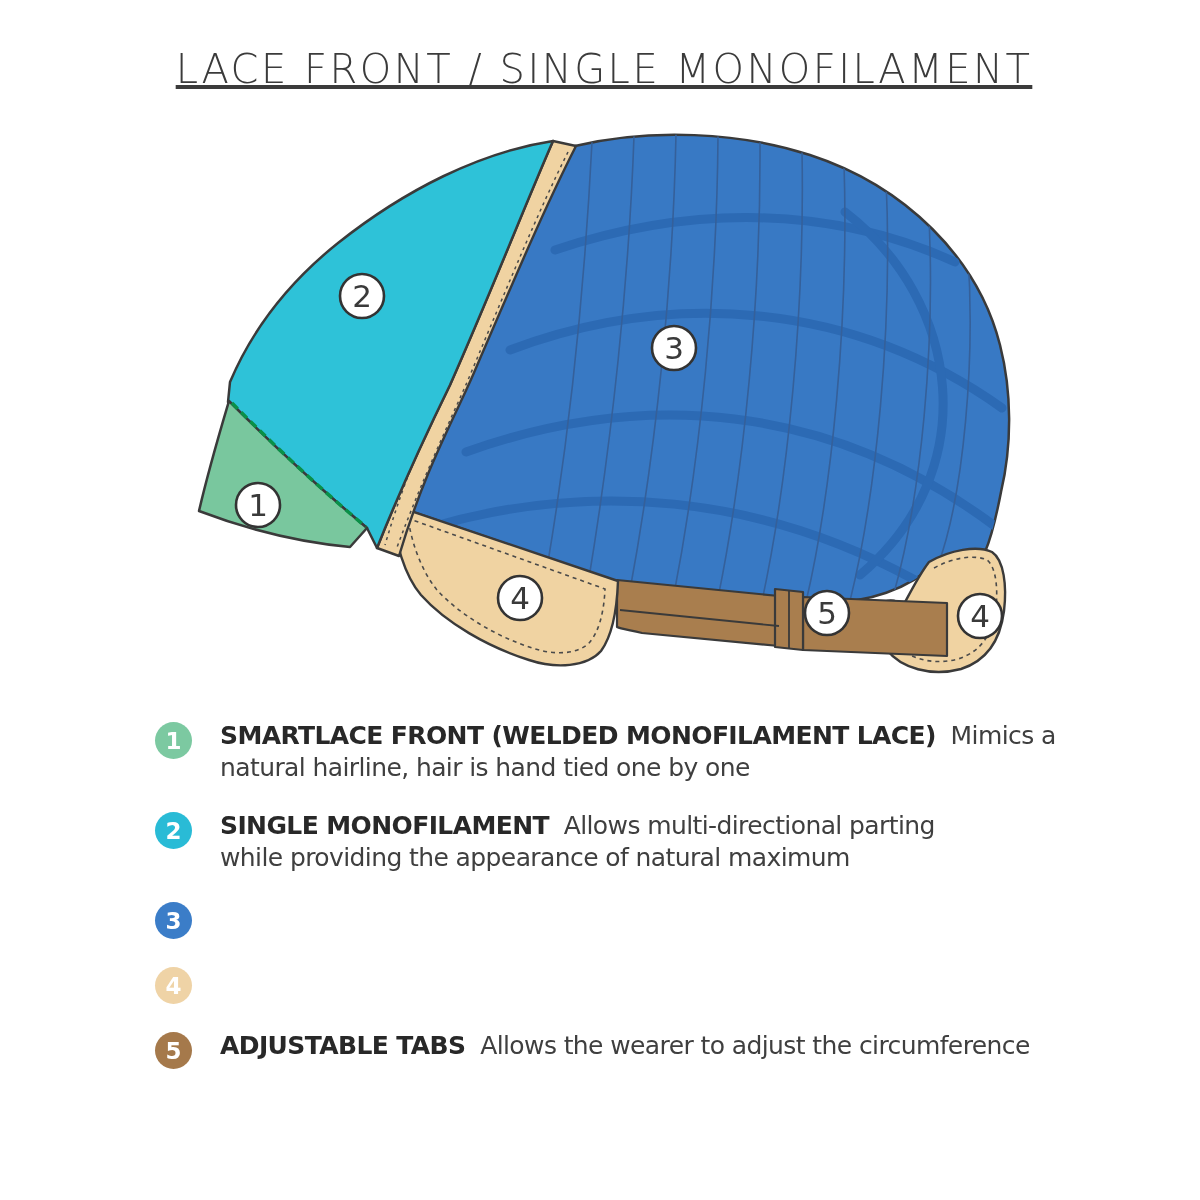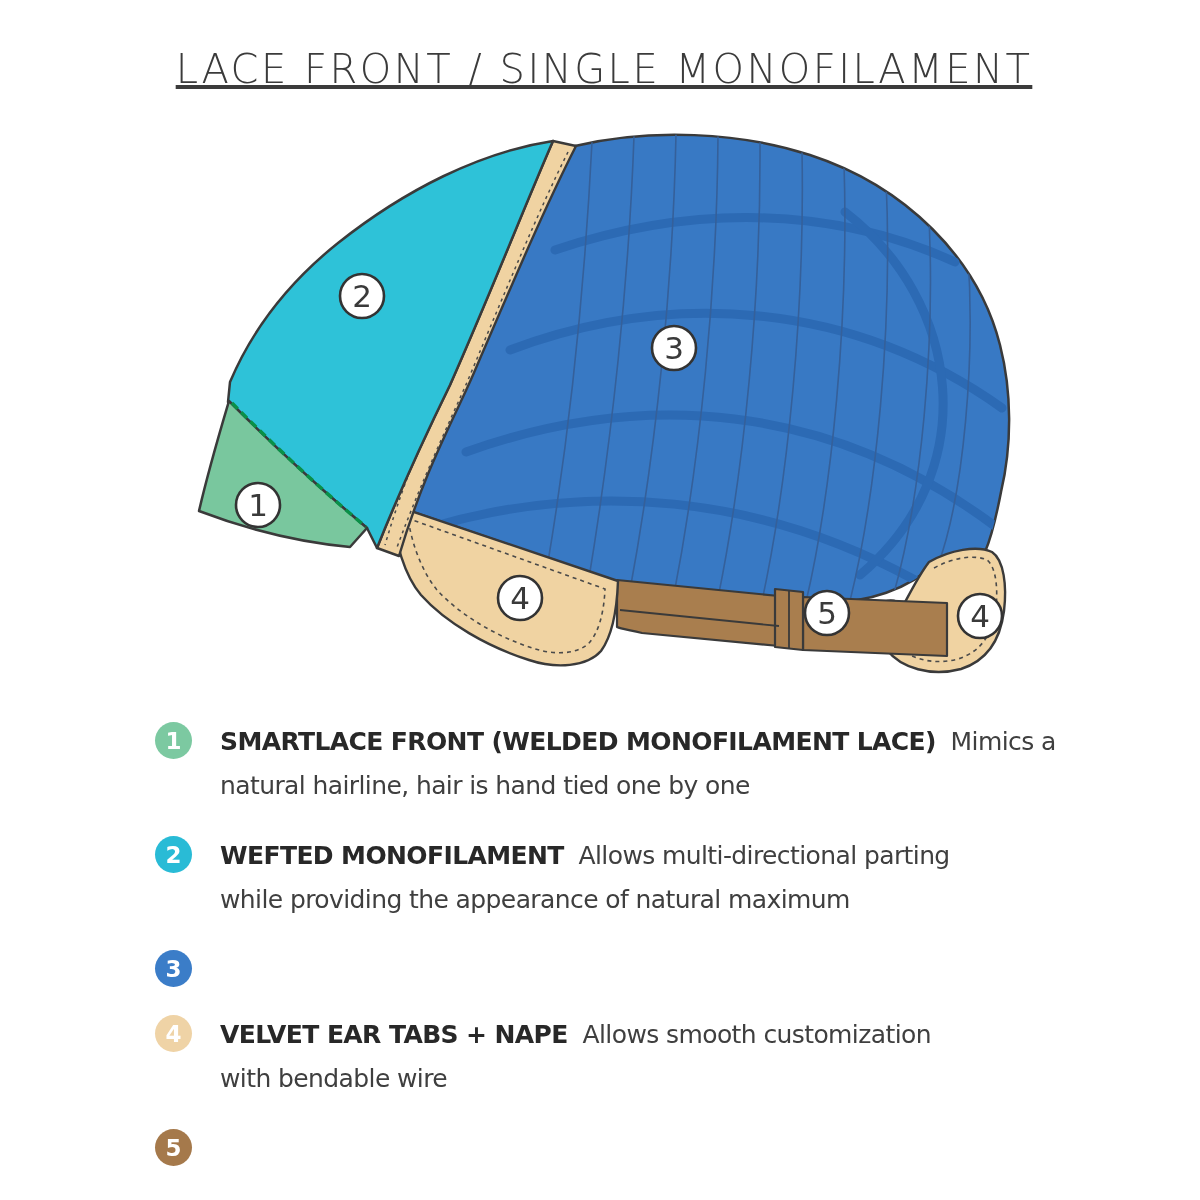--- a/index.html
+++ b/index.html
@@ -15,21 +15,21 @@
   }
   .diagram-svg{position:absolute;top:128px;left:0;}
   .legend{position:absolute;top:720px;left:155px;width:1000px;}
   .legend-item{display:flex;align-items:flex-start;margin-bottom:26px;}
   .legend-badge{
     width:37px;height:37px;border-radius:50%;flex-shrink:0;margin-top:2px;
     display:flex;align-items:center;justify-content:center;
     color:#ffffff;font-size:23px;font-weight:bold;
   }
   .legend-text{
-    margin-left:28px;font-size:25px;line-height:44px;
+    margin-left:28px;font-size:25px;line-height:32px;
     letter-spacing:-0.6px;white-space:pre-wrap;color:#3f3f3f;
   }
   .legend-bold{font-weight:bold;color:#282828;}
   .marker-num{
     font-family:"DejaVu Sans","Liberation Sans",sans-serif;
     font-size:31px;fill:#3a3a3a;text-anchor:middle;
   }
 </style>
 </head>
 <body>
@@ -138,31 +138,30 @@
 <div class="legend">
 
   <div class="legend-item">
     <div class="legend-badge" style="background-color: rgb(124, 201, 161);">1</div>
     <div class="legend-text"><span class="legend-bold">SMARTLACE FRONT (WELDED MONOFILAMENT LACE)</span><span>  Mimics a
 natural hairline, hair is hand tied one by one</span></div>
   </div>
 
   <div class="legend-item">
     <div class="legend-badge" style="background-color: rgb(41, 187, 214);">2</div>
-    <div class="legend-text"><span class="legend-bold">WEFTED MONOFILAMENT</span><span>  Allows multi-directional parting
+    <div class="legend-text"><span class="legend-bold">SINGLE MONOFILAMENT</span><span>  Allows multi-directional parting
 while providing the appearance of natural maximum</span></div>
   </div>
 
   <div class="legend-item">
     <div class="legend-badge" style="background-color: rgb(59, 125, 200);">3</div>
   </div>
 
   <div class="legend-item">
     <div class="legend-badge" style="background-color: rgb(239, 211, 166);">4</div>
-    <div class="legend-text"><span class="legend-bold">VELVET EAR TABS + NAPE</span><span>  Allows smooth customization
-with bendable wire</span></div>
   </div>
 
   <div class="legend-item">
     <div class="legend-badge" style="background-color: rgb(165, 121, 75);">5</div>
+    <div class="legend-text"><span class="legend-bold">ADJUSTABLE TABS</span><span>  Allows the wearer to adjust the circumference</span></div>
   </div>
 
 </div>
 
 </body></html>

